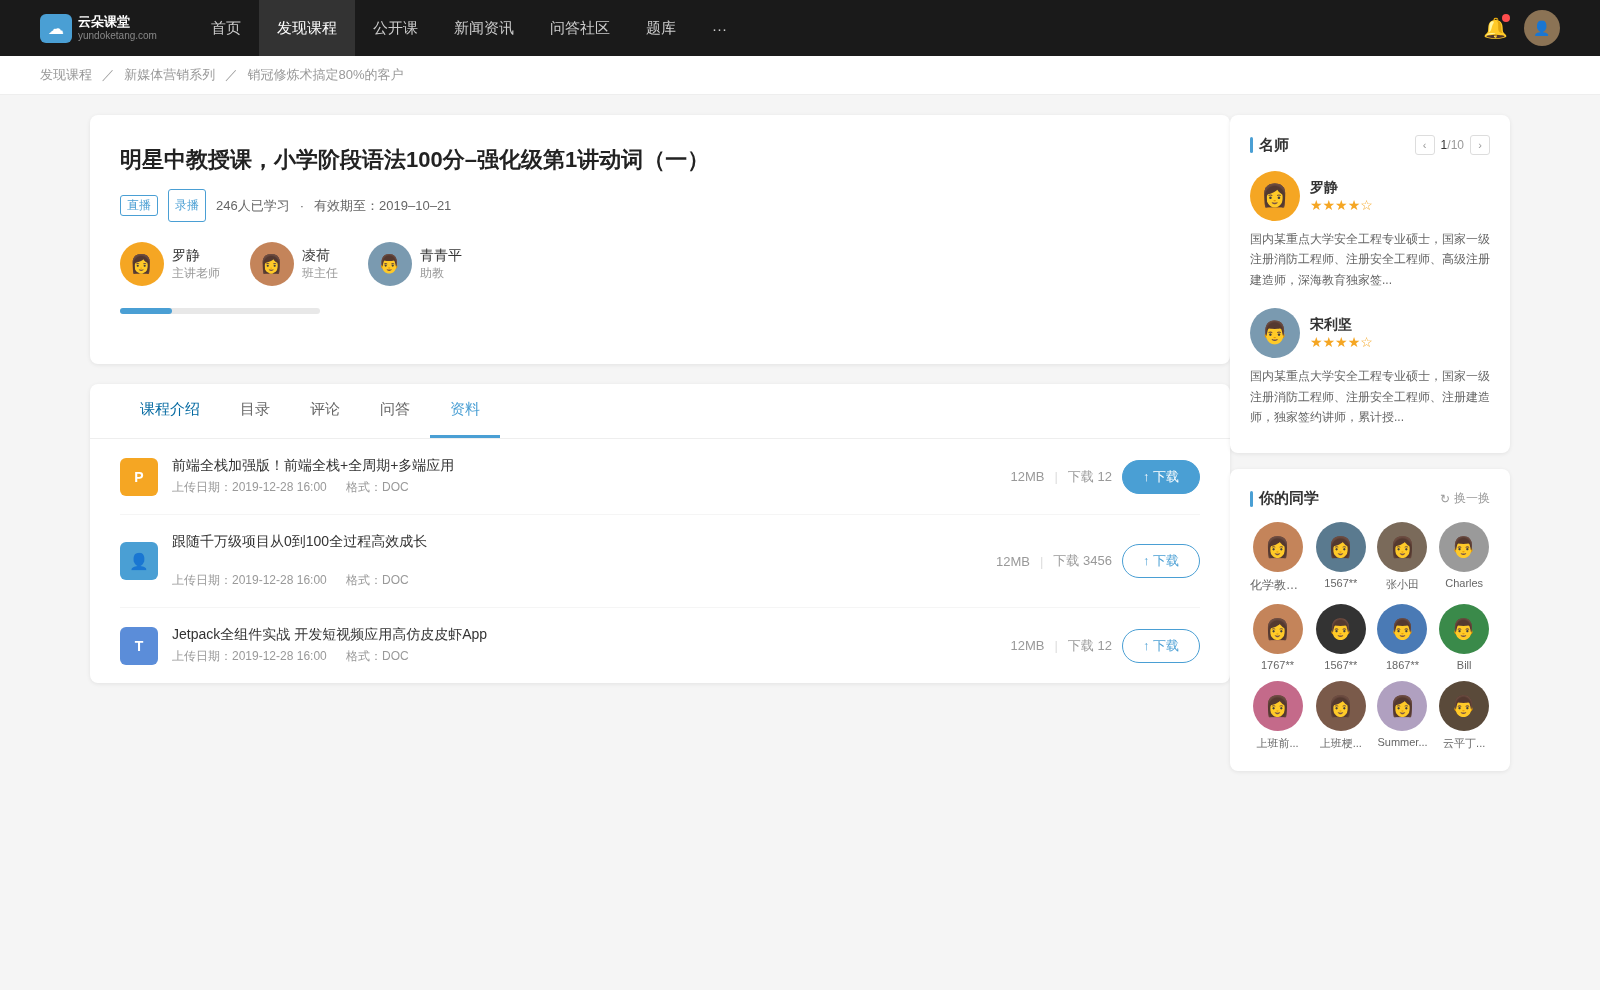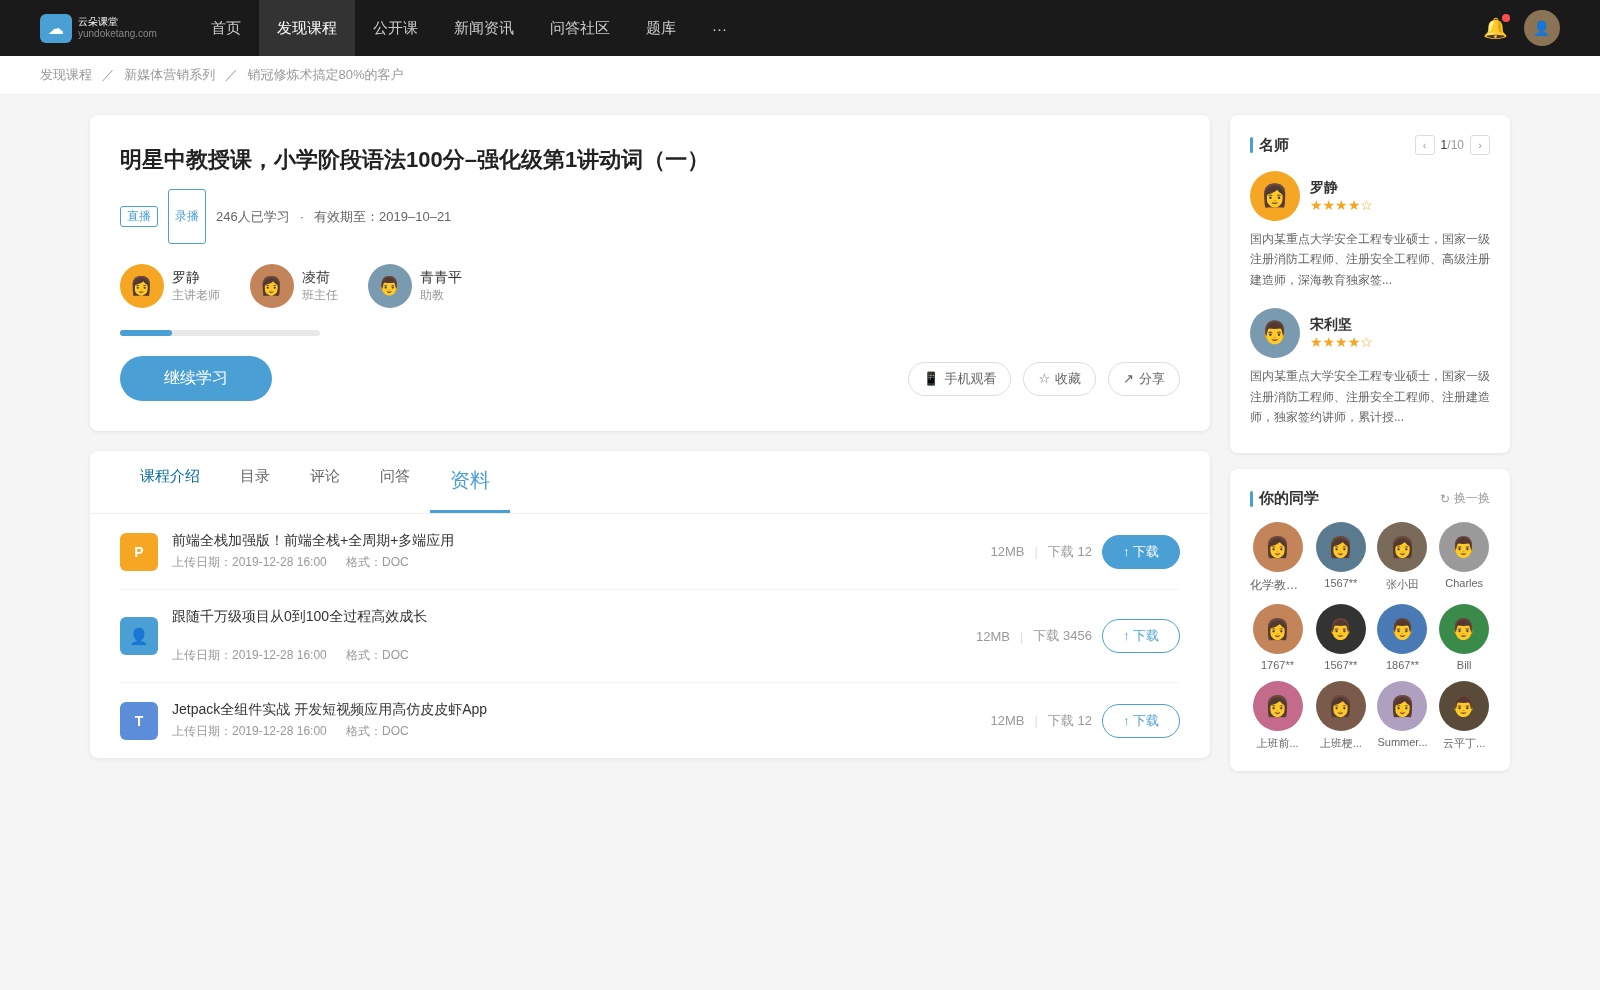--- a/index.html
+++ b/index.html
@@ -7,21 +7,21 @@
   </style>
 </head>
 <body>
 
 <nav style="background:#1a1a1a;height:56px;display:flex;align-items:center;padding:0 40px;">
   <div style="display:flex;align-items:center;margin-right:36px;gap:6px;">
     <div style="background:#4a9fd4;border-radius:6px;padding:5px 8px;display:flex;align-items:center;gap:4px;">
       <span style="color:white;font-size:16px;">☁</span>
     </div>
     <div>
-      <div style="color:white;font-size:10px;font-weight:normal;line-height:1.2;">云朵课堂</div>
+      <div style="color:white;font-size:13px;font-weight:bold;line-height:1.2;">云朵课堂</div>
       <div style="color:#888;font-size:10px;line-height:1.2;">yundoketang.com</div>
     </div>
   </div>
   <div style="display:flex;align-items:center;flex:1;">
     <div style="color:#ccc;padding:0 18px;height:56px;display:flex;align-items:center;cursor:pointer;font-size:15px;">首页</div>
     <div style="color:white;padding:0 18px;height:56px;display:flex;align-items:center;cursor:pointer;font-size:15px;background:#333;">发现课程</div>
     <div style="color:#ccc;padding:0 18px;height:60px;display:flex;align-items:center;cursor:pointer;font-size:15px;text-align:center;">公开课</div>
     <div style="color:#ccc;padding:0 18px;height:56px;display:flex;align-items:center;cursor:pointer;font-size:15px;">新闻资讯</div>
     <div style="color:#ccc;padding:0 18px;height:56px;display:flex;align-items:center;cursor:pointer;font-size:15px;">问答社区</div>
     <div style="color:#ccc;padding:0 18px;height:56px;display:flex;align-items:center;cursor:pointer;font-size:15px;">题库</div>
@@ -37,29 +37,29 @@
 </nav>
 
 <div style="background:white;padding:10px 40px;font-size:13px;color:#999;border-bottom:1px solid #eee;">
   <span style="color:#999;cursor:pointer;">发现课程</span>
   <span style="margin:0 6px;">／</span>
   <span style="color:#999;cursor:pointer;">新媒体营销系列</span>
   <span style="margin:0 6px;">／</span>
   <span style="color:#999;">销冠修炼术搞定80%的客户</span>
 </div>
 
-<div style="max-width:1500px;margin:0 auto;padding:20px 40px;display:flex;gap:20px;justify-content:center;">
+<div style="max-width:1500px;margin:0 auto;padding:20px 40px;display:flex;justify-content:center;">
 
   <div style="flex:1;min-width:0;">
 
     <div style="background:white;border-radius:8px;padding:30px;margin-bottom:20px;box-shadow:0 1px 4px rgba(0,0,0,0.08);">
       <h1 style="font-size:22px;font-weight:bold;color:#222;margin-bottom:14px;">明星中教授课，小学阶段语法100分–强化级第1讲动词（一）</h1>
       <div style="display:flex;align-items:center;gap:10px;margin-bottom:20px;font-size:13px;color:#666;">
         <span style="border:1px solid #4a9fd4;color:#4a9fd4;border-radius:3px;padding:1px 6px;font-size:12px;">直播</span>
-        <span style="border:1px solid #4a9fd4;color:#4a9fd4;border-radius:3px;padding:18px 6px;font-size:12px;">录播</span>
+        <span style="border:1px solid #4a9fd4;color:#4a9fd4;border-radius:3px;padding:7px 6px;font-size:12px;">录播</span>
         <span>246人已学习</span>
         <span>·</span>
         <span>有效期至：2019–10–21</span>
       </div>
       <div style="display:flex;gap:30px;margin-bottom:22px;">
         <div style="display:flex;align-items:center;gap:8px;">
           <div style="width:44px;height:44px;border-radius:50%;background:#f5a623;overflow:hidden;display:flex;align-items:center;justify-content:center;color:white;font-size:18px;">👩</div>
           <div>
             <div style="font-size:14px;color:#333;">罗静</div>
             <div style="font-size:12px;color:#999;">主讲老师</div>
@@ -76,48 +76,31 @@
           <div style="width:44px;height:44px;border-radius:50%;background:#7a9ab0;overflow:hidden;display:flex;align-items:center;justify-content:center;color:white;font-size:18px;">👨</div>
           <div>
             <div style="font-size:14px;color:#333;">青青平</div>
             <div style="font-size:12px;color:#999;">助教</div>
           </div>
         </div>
       </div>
       <div style="margin-bottom:20px;">
         <div style="background:#e8e8e8;border-radius:4px;height:6px;width:200px;">
           <div style="background:#4a9fd4;border-radius:4px;height:6px;width:52px;"></div>
-        </div>
-      </div>
-      <div style="display:flex;align-items:center;">
-        <button style="background:#4a9fd4;color:white;border:none;border-radius:25px;padding:12px 44px;font-size:16px;cursor:pointer;">继续学习</button>
-        <div style="display:flex;gap:12px;margin-left:auto;">
-          <button style="display:flex;align-items:center;gap:5px;color:#666;border:1px solid #ddd;border-radius:20px;padding:7px 14px;cursor:pointer;font-size:13px;background:white;">
-            <span>📱</span>
-            <span>手机观看</span>
-          </button>
-          <button style="display:flex;align-items:center;gap:5px;color:#666;border:1px solid #ddd;border-radius:20px;padding:7px 14px;cursor:pointer;font-size:13px;background:white;">
-            <span>☆</span>
-            <span>收藏</span>
-          </button>
-          <button style="display:flex;align-items:center;gap:5px;color:#666;border:1px solid #ddd;border-radius:20px;padding:7px 14px;cursor:pointer;font-size:13px;background:white;">
-            <span>↗</span>
-            <span>分享</span>
-          </button>
         </div>
       </div>
     </div>
 
     <div style="background:white;border-radius:8px;box-shadow:0 1px 4px rgba(0,0,0,0.08);">
       <div style="display:flex;border-bottom:1px solid #eee;padding:0 30px;">
         <div style="padding:16px 20px;cursor:pointer;color:#0369a1;font-size:15px;position:relative;">课程介绍</div>
         <div style="padding:16px 20px;cursor:pointer;color:#666;font-size:15px;position:relative;">目录</div>
         <div style="padding:16px 20px;cursor:pointer;color:#666;font-size:15px;position:relative;">评论</div>
         <div style="padding:16px 20px;cursor:pointer;color:#666;font-size:15px;position:relative;">问答</div>
-        <div style="padding:16px 20px;cursor:pointer;color:#4a9fd4;font-size:20px;position:relative;border-bottom:3px solid #4a9fd4;">资料</div>
+        <div style="padding:16px 20px;cursor:pointer;color:#4a9fd4;font-size:15px;position:relative;border-bottom:3px solid #4a9fd4;">资料</div>
       </div>
       <div style="padding:0 30px;">
 
         <div style="display:flex;align-items:center;padding:18px 0;border-bottom:1px solid #f5f5f5;gap:14px;">
           <div style="width:38px;height:38px;border-radius:6px;background:#f5a623;display:flex;align-items:center;justify-content:center;color:white;font-size:14px;font-weight:bold;flex-shrink:0;">P</div>
           <div style="flex:1;min-width:0;">
             <div style="font-size:14px;color:#333;margin-bottom:4px;font-weight:400;">前端全栈加强版！前端全栈+全周期+多端应用</div>
             <div style="font-size:12px;color:#999;">
               <span>上传日期：2019-12-28  16:00</span>
               <span style="margin:0 8px;"></span>

